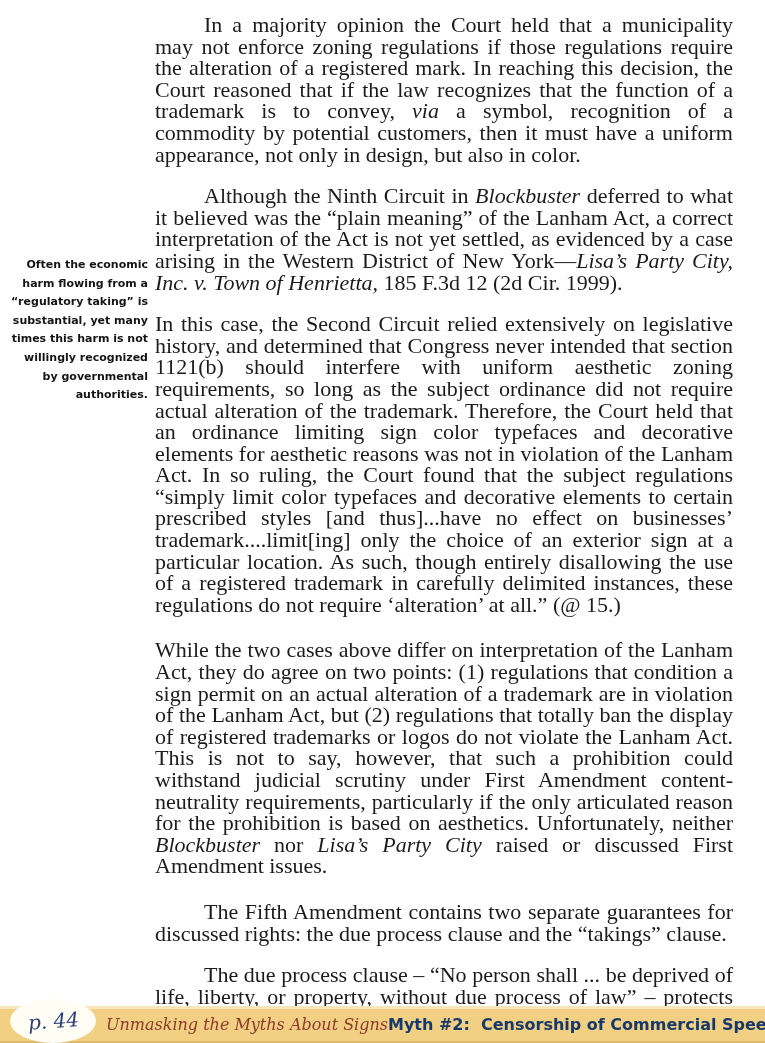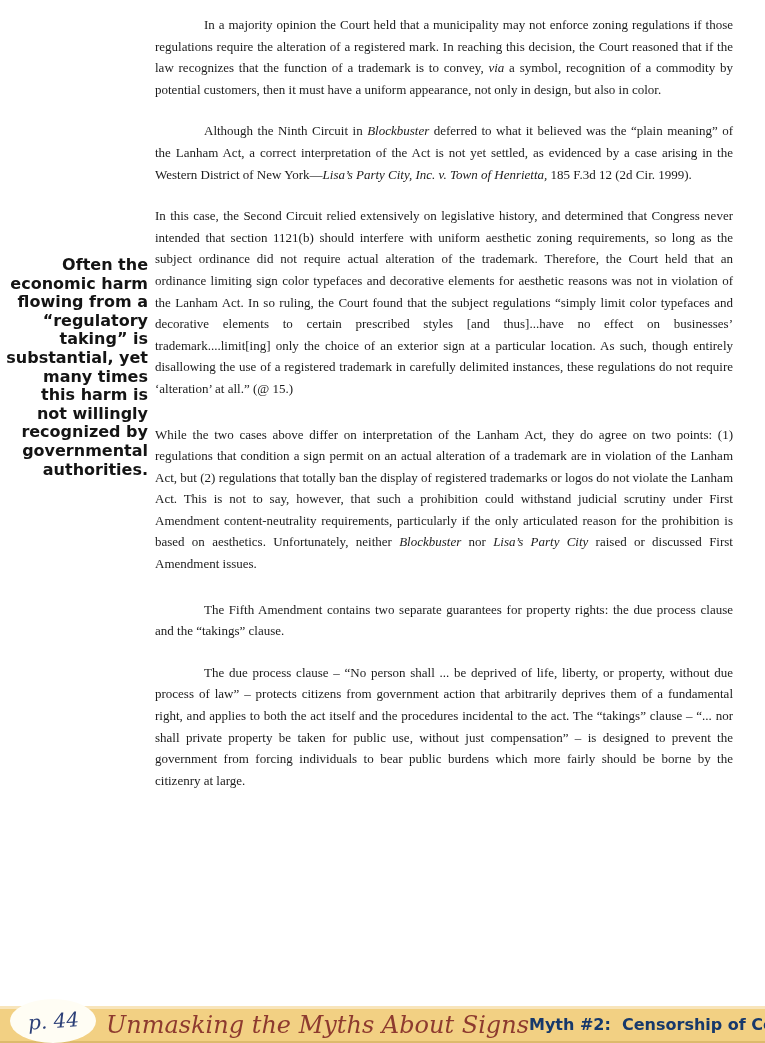--- a/index.html
+++ b/index.html
@@ -15,36 +15,36 @@
 
   
   .sidebar-quote {
     position: absolute;
     left: 6px;
     top: 256px;
     width: 142px;
     text-align: right;
     font-family: "DejaVu Sans", sans-serif;
     font-weight: bold;
-    font-size: 16px;
+    font-size: 11px;
     line-height: 18.6px;
     color: #141414;
   }
 
   
   .main {
     position: absolute;
     left: 155px;
     top: 14px;
     width: 578px;
   }
   .para {
     margin: 0 0 20px 0;
     text-align: justify;
-    font-size: 13px;
+    font-size: 22px;
     line-height: 21.6px;
     color: #1b1b1b;
   }
   .para.indent { text-indent: 49px; }
   .para.gap-lg { margin-bottom: 24px; }
   .section-heading {
     margin: 38px 0 26px 0;
     font-size: 20px;
     font-weight: bold;
     line-height: 22px;
@@ -76,21 +76,21 @@
   .page-number {
     font-family: "DejaVu Serif", serif;
     font-style: italic;
     font-size: 20px;
     transform: rotate(-4deg);
   }
   .book-title {
     margin-left: 106px;
     font-family: "DejaVu Serif", serif;
     font-style: italic;
-    font-size: 24px;
+    font-size: 16px;
     white-space: pre;
   }
   .chapter-title {
     margin-left: auto;
     margin-right: 8px;
     font-family: "DejaVu Sans", sans-serif;
     font-weight: bold;
     font-size: 16px;
     white-space: pre;
   }
@@ -102,21 +102,21 @@
 
   <div class="sidebar-quote" style="color: rgb(20, 20, 20);">Often the economic harm flowing from a “regulatory taking” is substantial, yet many times this harm is not willingly recognized by governmental authorities.</div>
 
   <div class="main">
     <p class="para indent"><span>In a majority opinion the Court held that a municipality may not enforce zoning regulations if those regulations require the alteration of a registered mark.  In reaching this decision, the Court reasoned that if the law recognizes that the function of a trademark is to convey, </span><span style="font-style: italic;">via</span><span> a symbol, recognition of a commodity by potential customers, then it must have a uniform appearance, not only in design, but also in color.</span></p>
     <p class="para indent"><span>Although the Ninth Circuit in </span><span style="font-style: italic;">Blockbuster</span><span> deferred to what it believed was the “plain meaning” of the Lanham Act, a correct interpretation of the Act is not yet settled, as evidenced by a case arising in the Western District of New York—</span><span style="font-style: italic;">Lisa’s Party City, Inc. v. Town of Henrietta,</span><span> 185 F.3d 12 (2d Cir. 1999).</span></p>
     <p class="para gap-lg"><span>In this case, the Second Circuit relied extensively on legislative history, and determined that Congress never intended that section 1121(b) should interfere with uniform aesthetic zoning requirements, so long as the subject ordinance did not require actual alteration of the trademark.  Therefore, the Court held that an ordinance limiting sign color typefaces and decorative elements for aesthetic reasons was not in violation of the Lanham Act.  In so ruling, the Court found that the subject regulations “simply limit color typefaces and decorative elements to certain prescribed styles [and thus]...have no effect on businesses’ trademark....limit[ing] only the choice of an exterior sign at a particular location.  As such, though entirely disallowing the use of a registered trademark in carefully delimited instances, these regulations do not require ‘alteration’ at all.” (@ 15.)</span></p>
     <p class="para gap-lg"><span>While the two cases above differ on interpretation of the Lanham Act, they do agree on two points:  (1) regulations that condition a sign permit on an actual alteration of a trademark are in violation of the Lanham Act, but (2) regulations that totally ban the display of registered trademarks or logos do not violate the Lanham Act.  This is not to say, however, that such a prohibition could withstand judicial scrutiny under First Amendment content-neutrality requirements, particularly if the only articulated reason for the prohibition is based on aesthetics.  Unfortunately, neither </span><span style="font-style: italic;">Blockbuster</span><span> nor </span><span style="font-style: italic;">Lisa’s Party City</span><span> raised or discussed First Amendment issues.</span></p>
 
 
-    <p class="para indent"><span>The Fifth Amendment contains two separate guarantees for property rights: the due process clause and the “takings” clause.</span></p>
+    <p class="para indent"><span>The Fifth Amendment contains two separate guarantees for discussed rights: the due process clause and the “takings” clause.</span></p>
     <p class="para indent"><span>The due process clause – “No person shall ... be deprived of life, liberty, or property, without due process of law” – protects citizens from government action that arbitrarily deprives them of a fundamental right, and applies to both the act itself and the procedures incidental to the act.  The “takings” clause – “... nor shall private property be taken for public use, without just compensation” – is designed to prevent the government from forcing individuals to bear public burdens which more fairly should be borne by the citizenry at large.</span></p>
   </div>
 
   <div class="footer" style="background-color: rgb(242, 208, 131);">
     <div class="page-number-ellipse">
       <span class="page-number" style="color: rgb(44, 63, 119);">p. 44</span>
     </div>
     <span class="book-title" style="color: rgb(141, 58, 47);">Unmasking the Myths About Signs</span>
     <span class="chapter-title" style="color: rgb(22, 56, 107);">Myth #2:  Censorship of Commercial Speech is Legal</span>
   </div>

